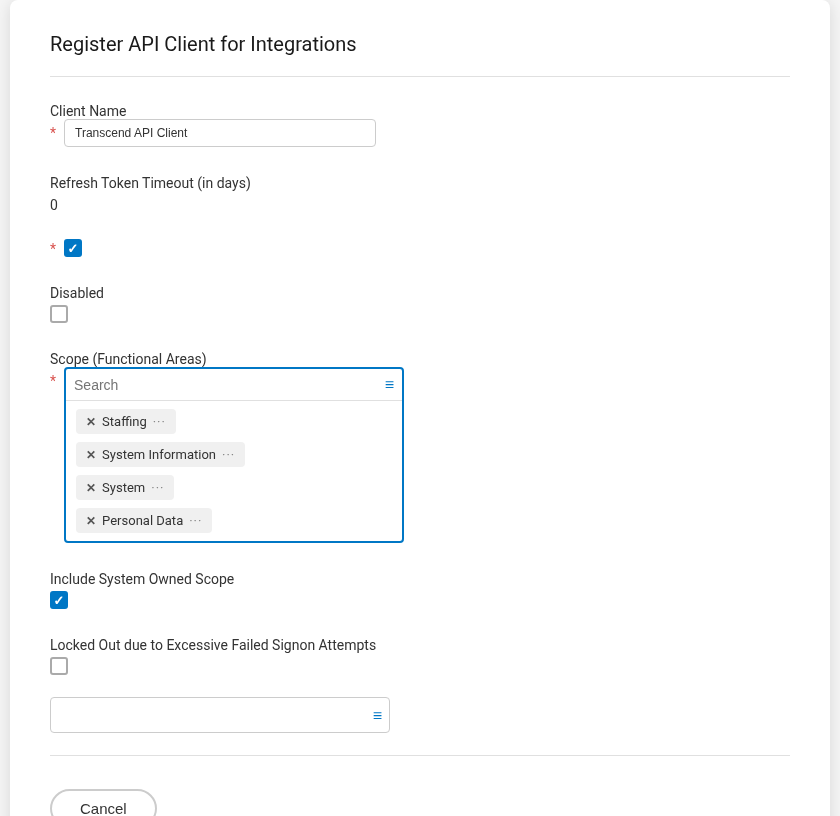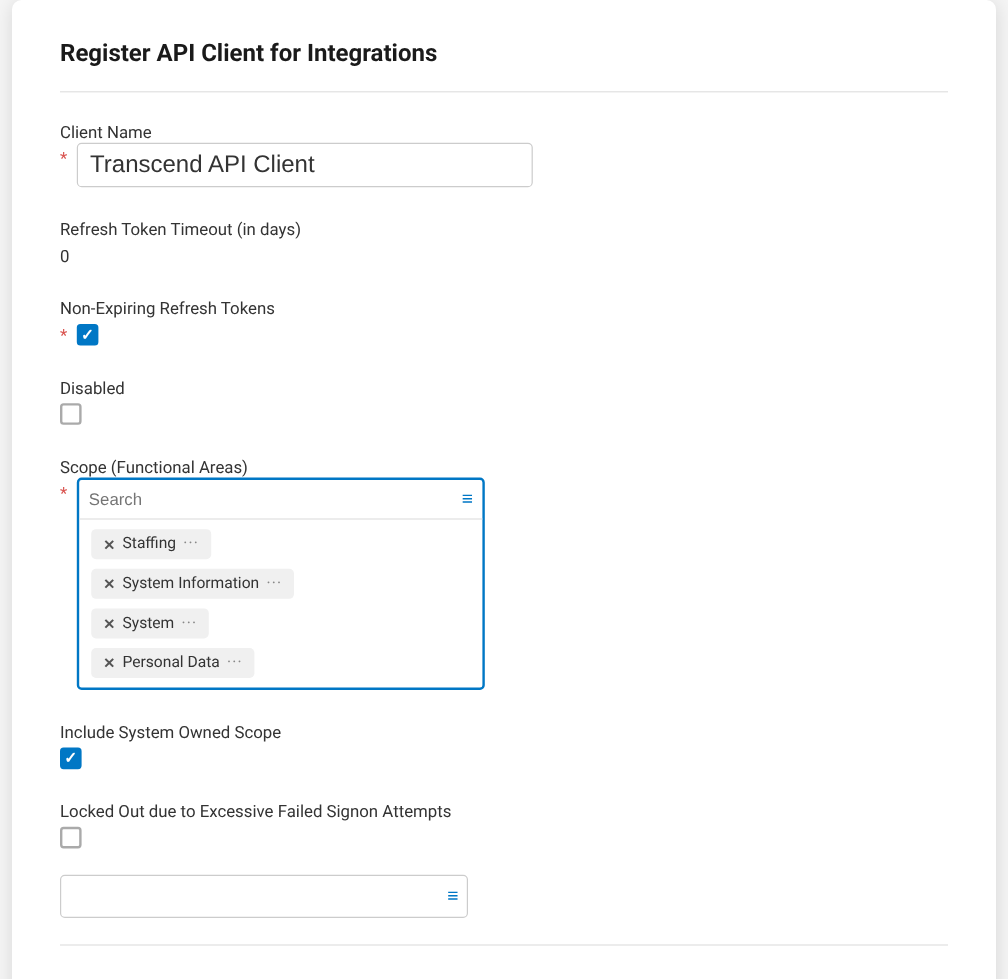--- a/index.html
+++ b/index.html
@@ -20,21 +20,21 @@
     }
     .dialog {
       background: #fff;
       border-radius: 8px;
       padding: 32px 40px 28px 40px;
       width: 820px;
       box-shadow: 0 2px 16px rgba(0,0,0,0.12);
     }
     .dialog-title {
       font-size: 20px;
-      font-weight: 700;
+      font-weight: 400;
       color: #1a1a1a;
       margin-bottom: 20px;
     }
     .divider {
       border: none;
       border-top: 1px solid #e0e0e0;
       margin-bottom: 20px;
     }
     .form-row {
       display: flex;
@@ -57,22 +57,22 @@
     .required-star {
       color: #d9534f;
       margin-right: 8px;
       margin-top: 6px;
       font-size: 14px;
     }
     .text-input {
       border: 1px solid #ccc;
       border-radius: 4px;
       padding: 6px 10px;
-      font-size: 20px;
-      width: 380px;
+      font-size: 12px;
+      width: 312px;
       color: #333;
       outline: none;
     }
     .static-value {
       padding-top: 6px;
       font-size: 14px;
       color: #333;
     }
     .checkbox-wrapper {
       display: flex;
@@ -226,21 +226,20 @@
   </div>
 
   <div class="form-row">
     <div class="form-label">Refresh Token Timeout (in days)</div>
     <div class="form-field">
       <span class="static-value">0</span>
     </div>
   </div>
 
   <div class="form-row">
-    <div class="form-label">Non-Expiring Refresh Tokens</div>
     <div class="form-field">
       <span class="required-star">*</span>
       <div class="checkbox-wrapper">
         <div class="checkbox">
           <span class="checkbox-check">✓</span>
         </div>
       </div>
     </div>
   </div>
 

